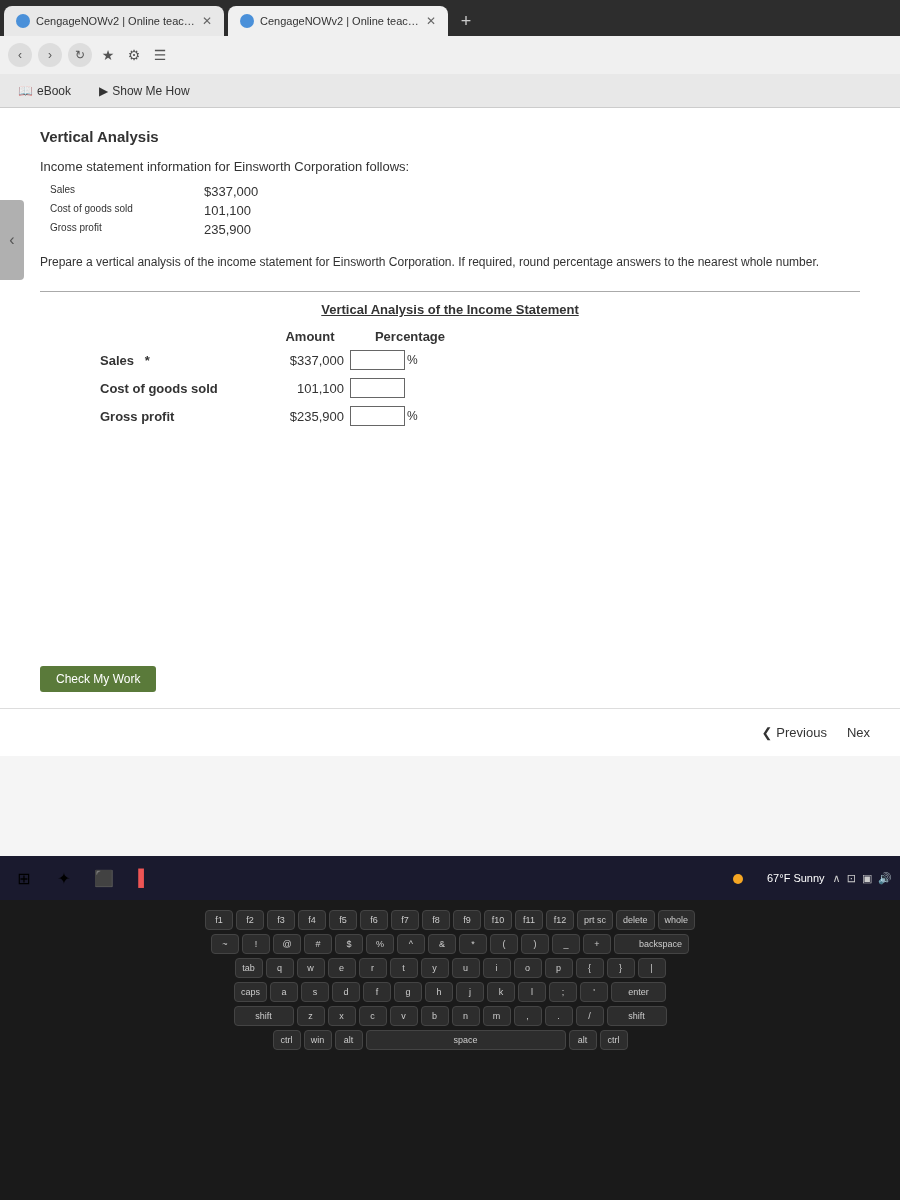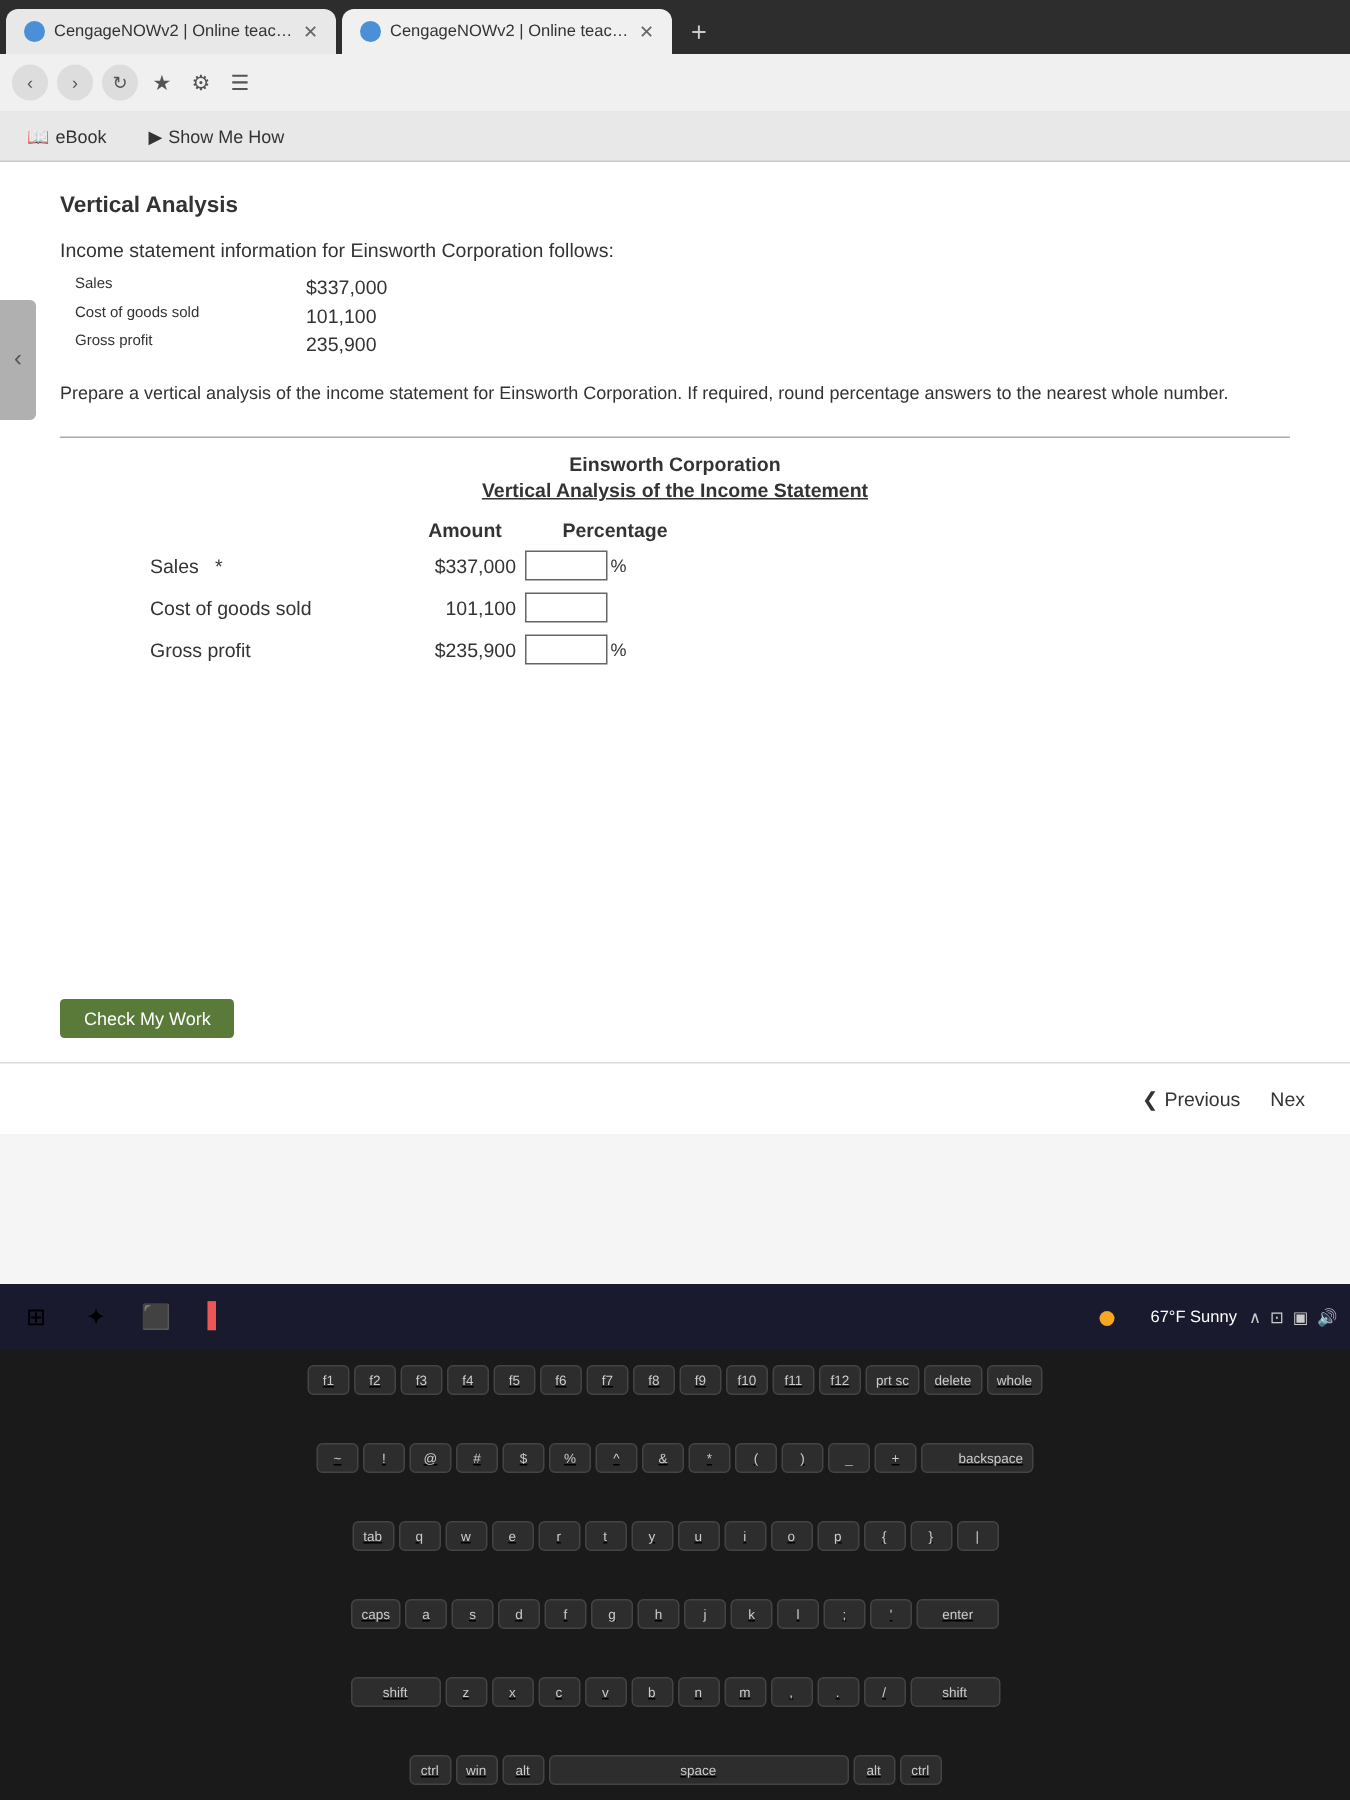--- a/index.html
+++ b/index.html
@@ -218,20 +218,21 @@
     }
     .analysis-row {
       display: flex;
       align-items: center;
       margin-bottom: 8px;
     }
     .row-label {
       font-size: 13px;
       color: #333;
       width: 160px;
+      font-weight: bold;
     }
     .amount-cell {
       font-size: 13px;
       color: #333;
       width: 90px;
       text-align: right;
       padding-right: 6px;
     }
     .pct-input-wrap {
       display: flex;
@@ -344,24 +345,23 @@
     
     .keyboard-area {
       position: fixed;
       bottom: 0;
       left: 0;
       width: 100%;
       height: 300px;
       background: #1a1a1a;
       display: flex;
       flex-direction: column;
-      justify-content: space-between;
+      justify-content: flex-start;
       padding: 10px;
       gap: 4px;
-      text-decoration: underline;
     }
     .key-row {
       display: flex;
       gap: 3px;
       justify-content: center;
     }
     .key {
       background: #2d2d2d;
       border: 1px solid #444;
       border-radius: 4px;
@@ -438,21 +438,20 @@
         <span class="data-label">Gross profit</span>
         <span class="data-value">235,900</span>
       </div>
     </div>
 
     <div class="instruction-text">Prepare a vertical analysis of the income statement for Einsworth Corporation. If required, round percentage answers to the nearest whole number.</div>
 
     <div class="divider-line"></div>
 
     <div class="analysis-section">
-      <div class="company-name">Einsworth Corporation</div>
       <div class="analysis-title">Vertical Analysis of the Income Statement</div>
 
       <div class="analysis-table">
 
         <div class="analysis-header-row">
           <div class="col-header">Amount</div>
           <div class="col-header">Percentage</div>
         </div>
 
         <div class="analysis-row">

